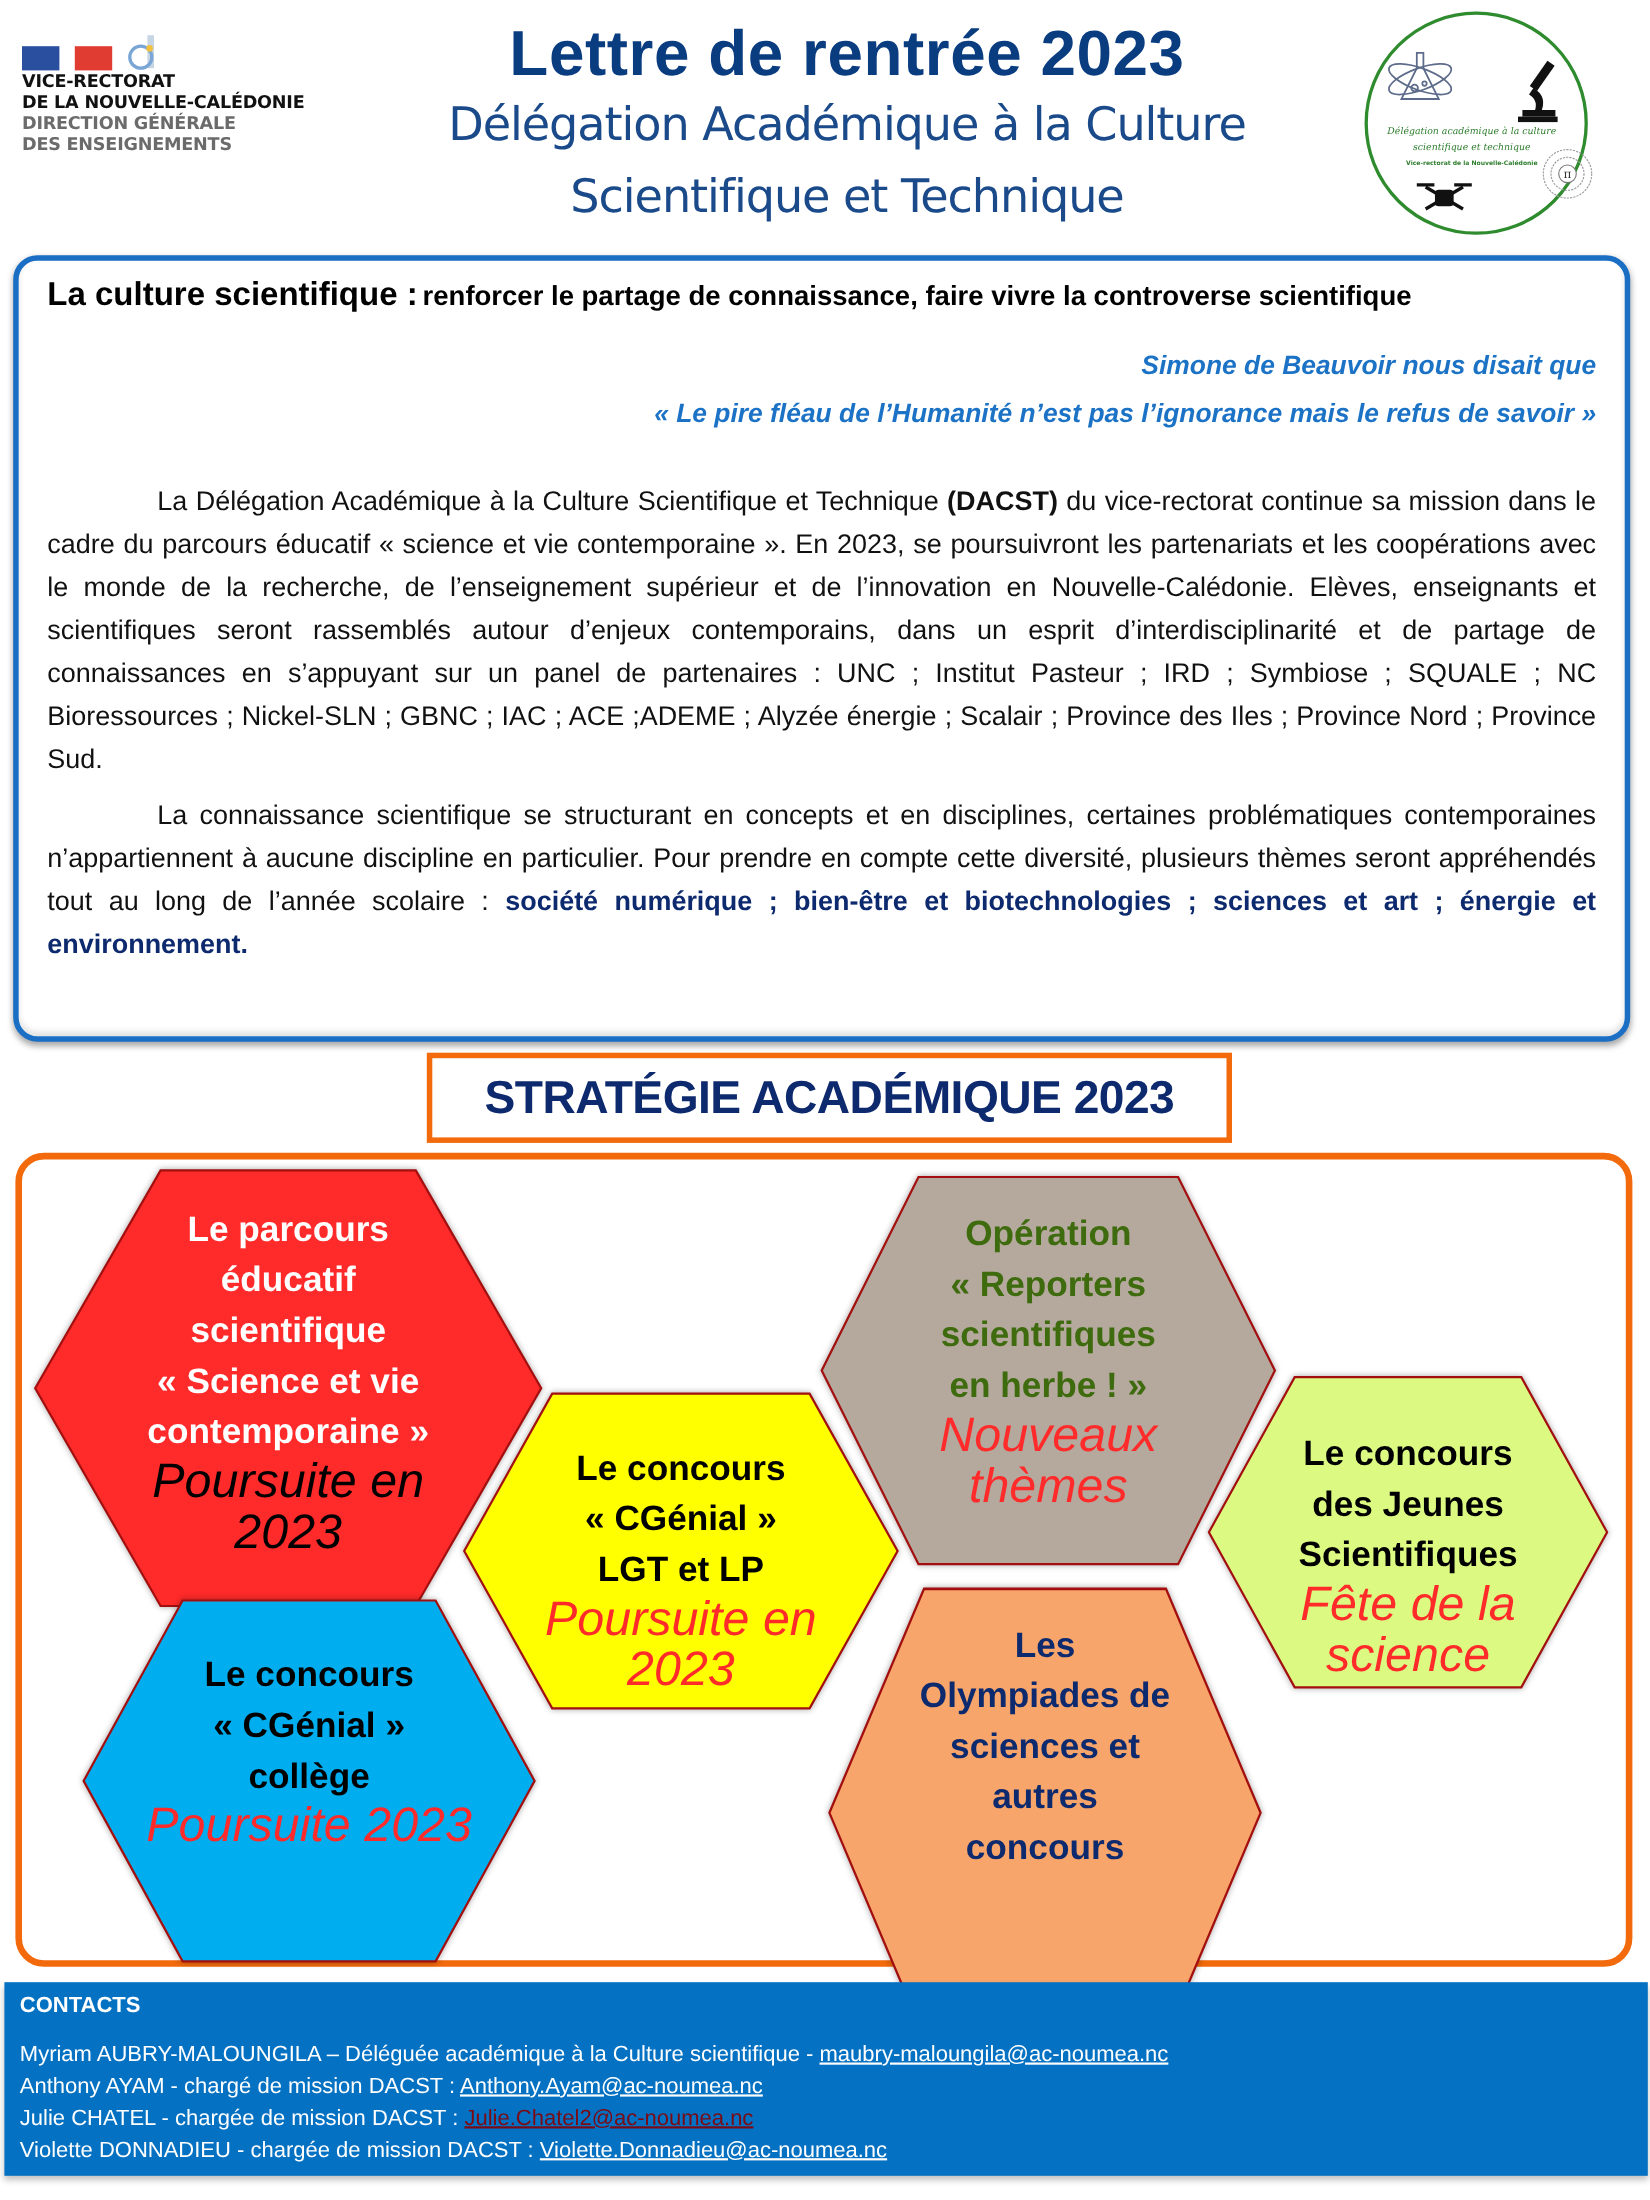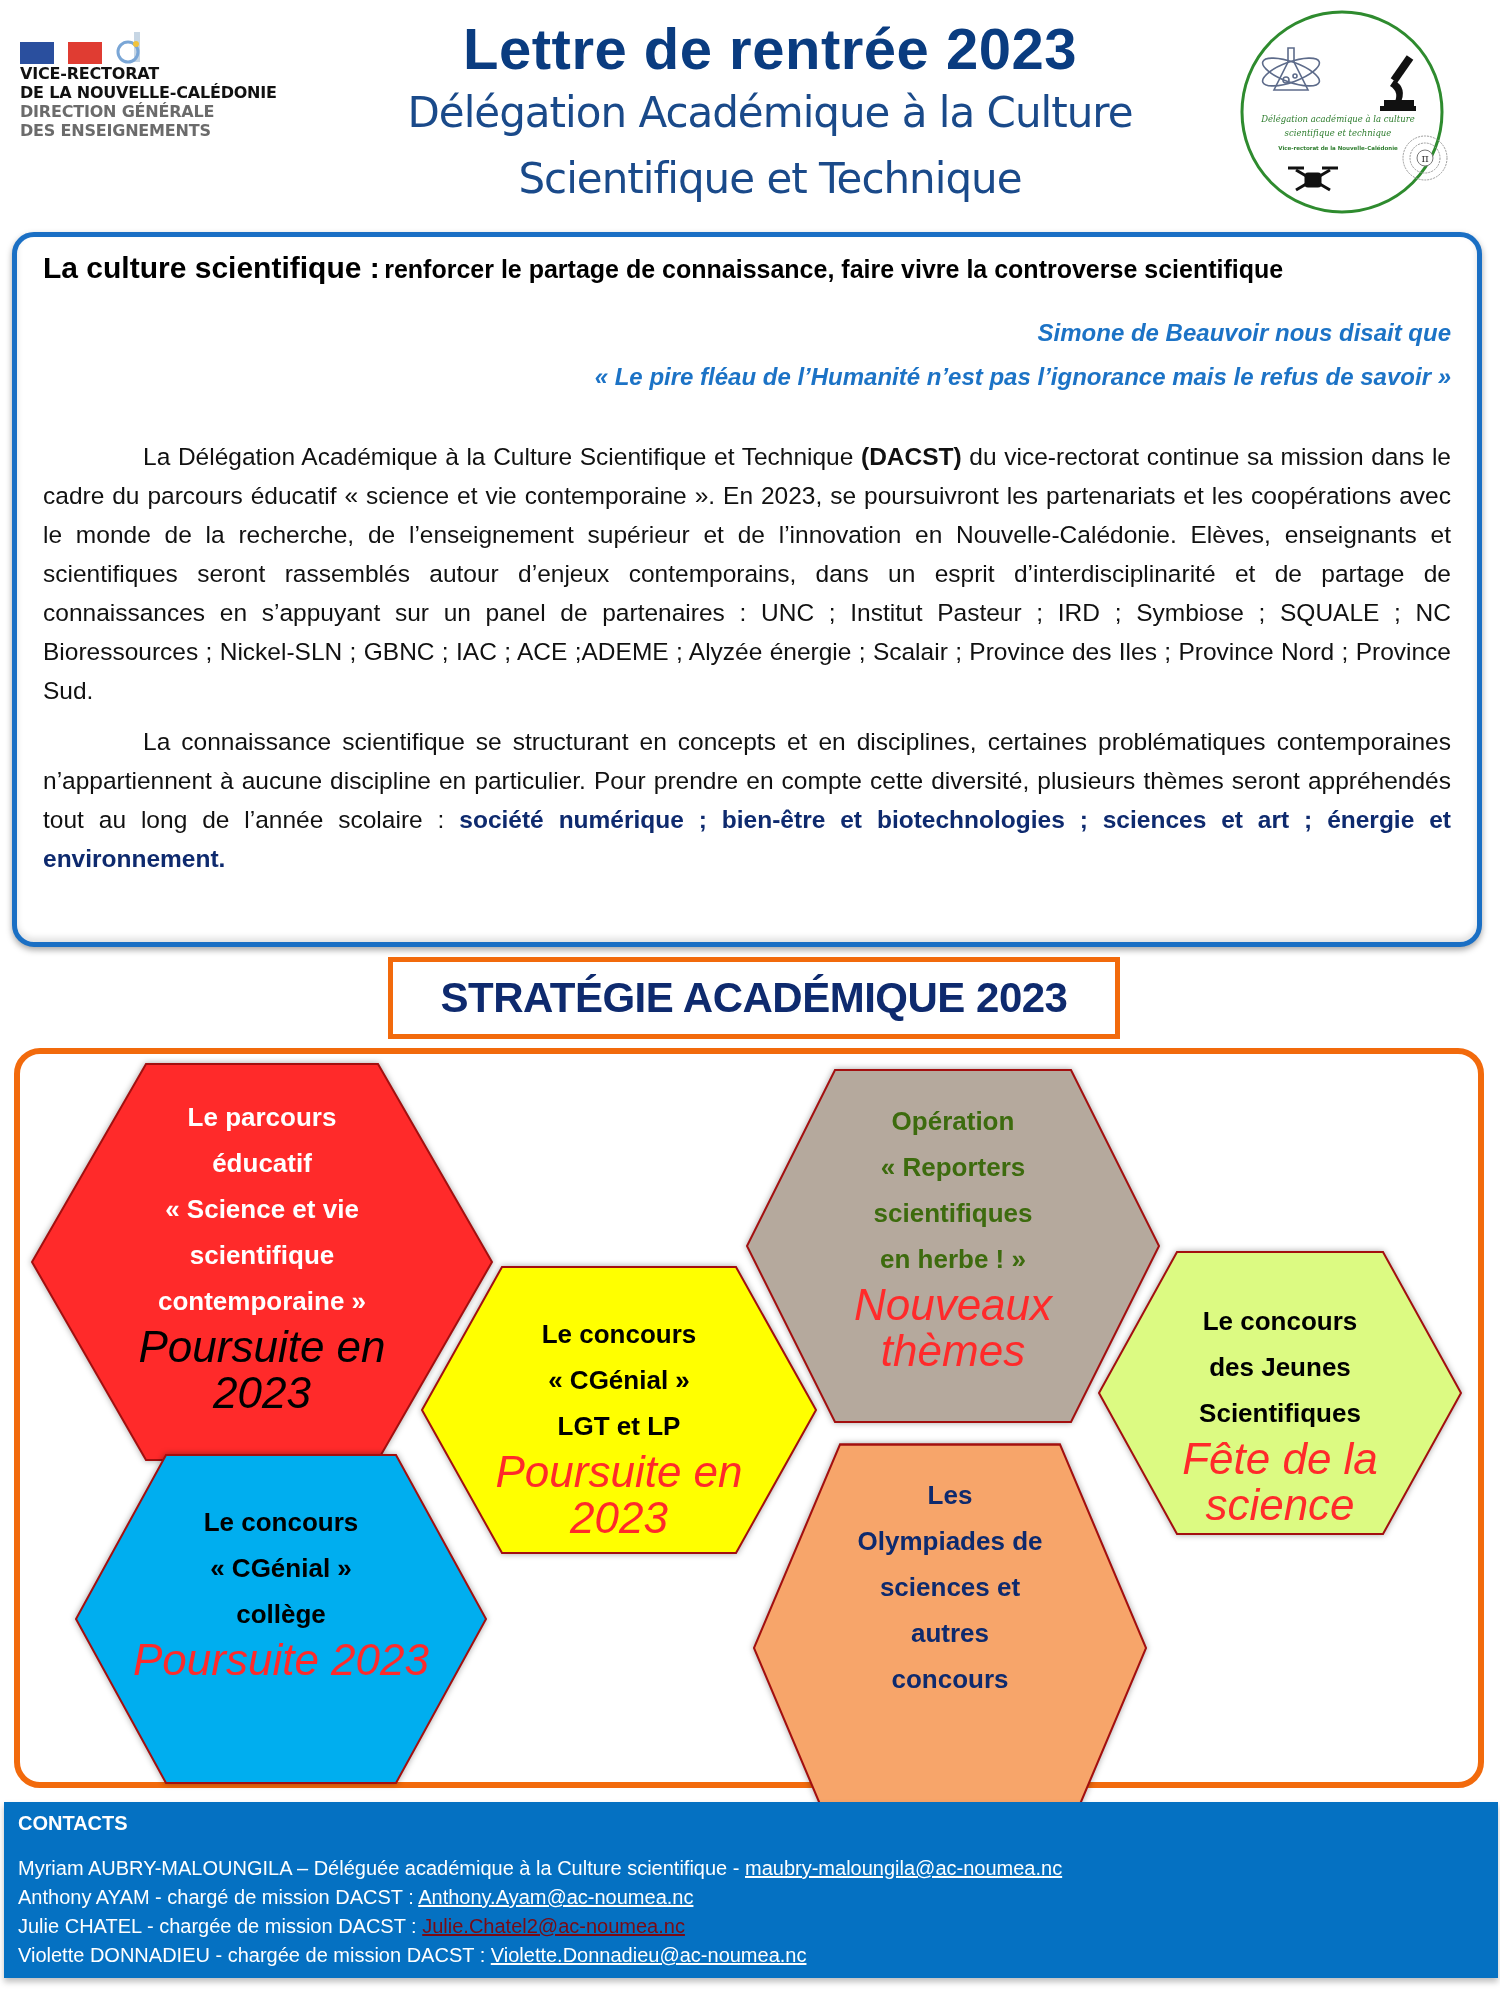--- a/index.html
+++ b/index.html
@@ -42,21 +42,21 @@
   
   .strat-title { position:absolute; left:388px; top:957px; width:732px; height:82px; border:5px solid #f26a0c; box-sizing:border-box; background:#fff;
                  display:flex; align-items:center; justify-content:center; font-weight:bold; font-size:42px; color:#0e2a6e; letter-spacing:-0.5px; }
 
   
   .hex-frame { position:absolute; left:14px; top:1048px; width:1470px; height:740px; border:6px solid #f26a0c; border-radius:26px; box-sizing:border-box; background:#fff; }
 
   .hex { position:absolute; }
   .hex svg { position:absolute; left:0; top:0; width:100%; height:100%; overflow:visible; }
   .hex .txt { position:absolute; left:0; right:0; text-align:center; font-family:"Liberation Sans", sans-serif; }
-  .hex .t-bold { font-weight:bold; font-size:26px; line-height:46px; display:block; }
+  .hex .t-bold { font-weight:bold; font-size:32px; line-height:46px; display:block; }
   .hex .t-ital { font-style:italic; font-size:44px; line-height:46px; display:block; }
 
   
   .contacts { position:absolute; left:4px; top:1802px; width:1494px; height:176px; background:#0571c2; color:#fff; box-shadow:0 4px 6px rgba(0,0,0,0.25); }
   .contacts .head { position:absolute; left:14px; top:10px; font-weight:bold; font-size:20px; }
   .contacts .rows { position:absolute; left:14px; top:52px; font-size:20px; line-height:29px; }
   .contacts .row { white-space:nowrap; }
   .contacts a { color:#fff; text-decoration:underline; }
   .contacts a.dark { color:#7a0b14; }
 </style>
@@ -142,22 +142,22 @@
 <div class="hex-frame"></div>
 
 <div class="hex" id="hex-0" style="left:30px; top:1062px; width:464px; height:400px;">
   <svg viewBox="0 0 464 400" preserveAspectRatio="none" style="filter: drop-shadow(rgba(0, 0, 0, 0.35) 0px 0px 3px);">
       <polygon class="hexpoly" points="116,2 348,2 462,200 348,398 116,398 2,200" stroke="#a30f0f" stroke-width="2" fill="#ff2a2a"></polygon>
     </svg>
   <div class="txt" style="top:32px;">
     <div class="title-lines">
         <span class="t-bold" style="color: rgb(255, 255, 255);">Le parcours</span>
         <span class="t-bold" style="color: rgb(255, 255, 255);">éducatif</span>
+        <span class="t-bold" style="color: rgb(255, 255, 255);">scientifique</span>
         <span class="t-bold" style="color: rgb(255, 255, 255);">« Science et vie</span>
-        <span class="t-bold" style="color: rgb(255, 255, 255);">scientifique</span>
         <span class="t-bold" style="color: rgb(255, 255, 255);">contemporaine »</span>
       </div>
     <div class="sub-lines">
         <span class="t-ital" style="color: rgb(0, 0, 0);">Poursuite en</span>
         <span class="t-ital" style="color: rgb(0, 0, 0);">2023</span>
       </div>
   </div>
 </div>
 
 <div class="hex" id="hex-1" style="left:74px; top:1453px; width:414px; height:332px;">

